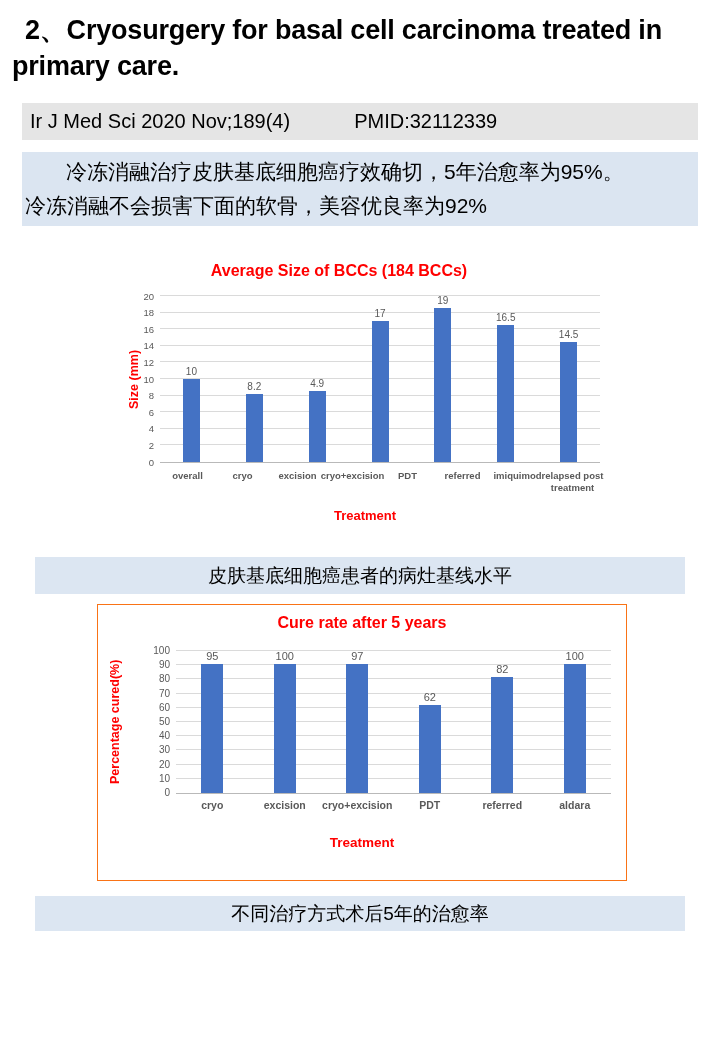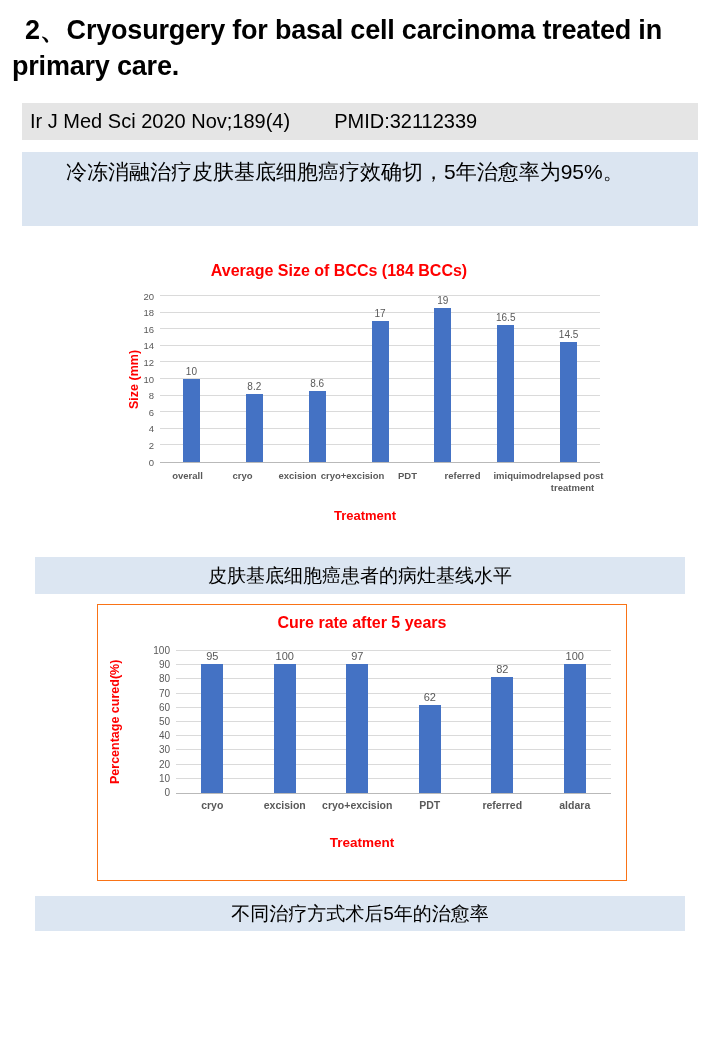--- a/index.html
+++ b/index.html
@@ -5,21 +5,21 @@
   html,body{margin:0;padding:0;}
   body{font-family:"Liberation Sans","DejaVu Sans",sans-serif;background:#fff;}
   .page{position:relative;width:720px;height:948px;background:#fff;overflow:hidden;}
 
   
   .title{position:absolute;left:25px;top:12px;width:680px;font-size:27px;font-weight:bold;color:#000;line-height:36px;letter-spacing:-0.2px;}
   .title .line2{margin-left:-13px;}
 
   .citation{position:absolute;left:22px;top:103px;width:676px;height:37px;background:#e5e5e5;display:flex;align-items:center;font-size:20px;color:#000;}
   .citation .journal{margin-left:8px;}
-  .citation .pmid{margin-left:44px;}
+  .citation .pmid{margin-left:64px;}
 
   .summary{position:absolute;left:22px;top:152px;width:676px;height:74px;background:#dbe5f1;font-size:21px;color:#000;line-height:34px;padding-top:3px;box-sizing:border-box;}
   .summary .l1{text-indent:44px;}
   .summary .l2{padding-left:3px;}
 
   
   .chart-title{position:absolute;left:0;right:0;text-align:center;font-weight:bold;color:#ff0000;}
   .ylab{position:absolute;display:flex;align-items:center;justify-content:center;writing-mode:vertical-rl;transform:rotate(180deg);font-weight:bold;color:#ff0000;}
   .plot{position:absolute;border-bottom:1px solid #b9b9b9;}
   .gridline{position:absolute;left:0;right:0;height:1px;background:#dadada;}
@@ -81,20 +81,21 @@
     <div class="line2">primary care.</div>
   </div>
 
   <div class="citation">
     <span class="journal">Ir J Med Sci 2020 Nov;189(4)</span>
     <span class="pmid">PMID:32112339</span>
   </div>
 
   <div class="summary">
     <div class="l1">冷冻消融治疗皮肤基底细胞癌疗效确切，5年治愈率为95%。</div>
+    <div class="l2">冷冻消融不会损害下面的软骨，美容优良率为92%</div>
   </div>
 
   <div class="c1">
     <div class="chart-title">Average Size of BCCs (184 BCCs)</div>
     <div class="ylab">Size (mm)</div>
     <div class="plot">
         <div class="tick" style="bottom: 0%;">0</div>
         <div class="gridline" style="bottom: 10%;"></div>
         <div class="tick" style="bottom: 10%;">2</div>
         <div class="gridline" style="bottom: 20%;"></div>
@@ -118,21 +119,21 @@
         <div class="bars">
           <div class="slot">
             <div class="val">10</div>
             <div class="bar" style="height: 50%; background: rgb(68, 114, 196);"></div>
           </div>
           <div class="slot">
             <div class="val">8.2</div>
             <div class="bar" style="height: 41%; background: rgb(68, 114, 196);"></div>
           </div>
           <div class="slot">
-            <div class="val">8.6</div>
+            <div class="val">4.9</div>
             <div class="bar" style="height: 43%; background: rgb(68, 114, 196);"></div>
           </div>
           <div class="slot">
             <div class="val">17</div>
             <div class="bar" style="height: 85%; background: rgb(68, 114, 196);"></div>
           </div>
           <div class="slot">
             <div class="val">19</div>
             <div class="bar" style="height: 95%; background: rgb(68, 114, 196);"></div>
           </div>

